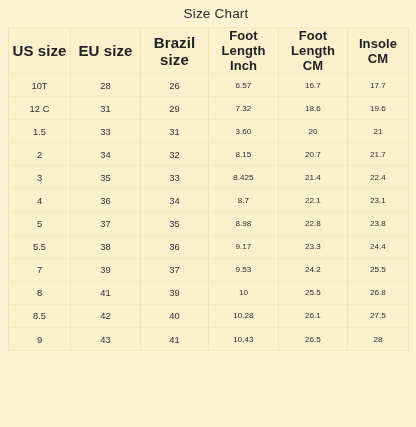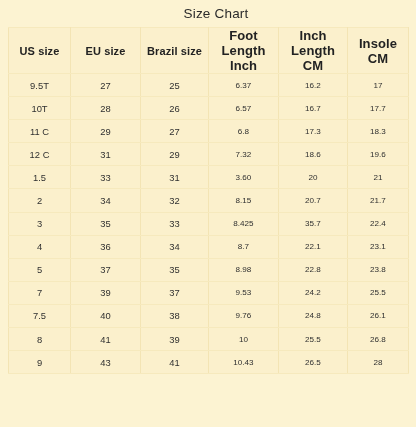--- a/index.html
+++ b/index.html
@@ -61,21 +61,21 @@
     vertical-align: middle;
     background: #fbf0cc;
     padding: 0;
   }
 
   thead th {
     height: 25px;
     font-weight: bold;
     color: #222;
   }
-  thead th.big   { font-size: 11px; letter-spacing: .1px; }
+  thead th.big   { font-size: 15px; letter-spacing: .1px; }
   thead th.small { font-size: 13px;  letter-spacing: .1px; }
 
   tbody td {
     height: 22.1px;
     font-weight: 400;
     color: #303030;
   }
   tbody td.major { font-size: 9.4px; }
   tbody td.minor { font-size: 8.1px; }
 </style>
@@ -94,50 +94,34 @@
       <col class="c-fli">
         <col class="c-flc">
         <col class="c-ins">
     </colgroup>
     <thead>
       <tr>
           <th class="big">US size</th>
           <th class="big">EU size</th>
           <th class="big">Brazil size</th>
           <th class="small">Foot Length Inch</th>
-          <th class="small">Inch Length CM</th>
+          <th class="small">Foot Length CM</th>
           <th class="small">Insole CM</th>
         </tr>
     </thead>
     <tbody>
-        <tr>
-          <td class="major">9.5T</td>
-          <td class="major">27</td>
-          <td class="major">25</td>
-          <td class="minor">6.37</td>
-          <td class="minor">16.2</td>
-          <td class="minor">17</td>
-        </tr>
         <tr>
           <td class="major">10T</td>
           <td class="major">28</td>
           <td class="major">26</td>
           <td class="minor">6.57</td>
           <td class="minor">16.7</td>
           <td class="minor">17.7</td>
         </tr>
         <tr>
-          <td class="major">11 C</td>
-          <td class="major">29</td>
-          <td class="major">27</td>
-          <td class="minor">6.8</td>
-          <td class="minor">17.3</td>
-          <td class="minor">18.3</td>
-        </tr>
-        <tr>
           <td class="major">12 C</td>
           <td class="major">31</td>
           <td class="major">29</td>
           <td class="minor">7.32</td>
           <td class="minor">18.6</td>
           <td class="minor">19.6</td>
         </tr>
         <tr>
           <td class="major">1.5</td>
           <td class="major">33</td>
@@ -152,64 +136,72 @@
           <td class="major">32</td>
           <td class="minor">8.15</td>
           <td class="minor">20.7</td>
           <td class="minor">21.7</td>
         </tr>
         <tr>
           <td class="major">3</td>
           <td class="major">35</td>
           <td class="major">33</td>
           <td class="minor">8.425</td>
-          <td class="minor">35.7</td>
+          <td class="minor">21.4</td>
           <td class="minor">22.4</td>
         </tr>
         <tr>
           <td class="major">4</td>
           <td class="major">36</td>
           <td class="major">34</td>
           <td class="minor">8.7</td>
           <td class="minor">22.1</td>
           <td class="minor">23.1</td>
         </tr>
         <tr>
           <td class="major">5</td>
           <td class="major">37</td>
           <td class="major">35</td>
           <td class="minor">8.98</td>
           <td class="minor">22.8</td>
           <td class="minor">23.8</td>
         </tr>
         <tr>
+          <td class="major">5.5</td>
+          <td class="major">38</td>
+          <td class="major">36</td>
+          <td class="minor">9.17</td>
+          <td class="minor">23.3</td>
+          <td class="minor">24.4</td>
+        </tr>
+        <tr>
           <td class="major">7</td>
           <td class="major">39</td>
           <td class="major">37</td>
           <td class="minor">9.53</td>
           <td class="minor">24.2</td>
           <td class="minor">25.5</td>
         </tr>
         <tr>
-          <td class="major">7.5</td>
-          <td class="major">40</td>
-          <td class="major">38</td>
-          <td class="minor">9.76</td>
-          <td class="minor">24.8</td>
-          <td class="minor">26.1</td>
-        </tr>
-        <tr>
           <td class="major">8</td>
           <td class="major">41</td>
           <td class="major">39</td>
           <td class="minor">10</td>
           <td class="minor">25.5</td>
           <td class="minor">26.8</td>
         </tr>
         <tr>
+          <td class="major">8.5</td>
+          <td class="major">42</td>
+          <td class="major">40</td>
+          <td class="minor">10.28</td>
+          <td class="minor">26.1</td>
+          <td class="minor">27.5</td>
+        </tr>
+        <tr>
           <td class="major">9</td>
           <td class="major">43</td>
           <td class="major">41</td>
           <td class="minor">10.43</td>
           <td class="minor">26.5</td>
           <td class="minor">28</td>
         </tr>
       </tbody>
   </table>
 

